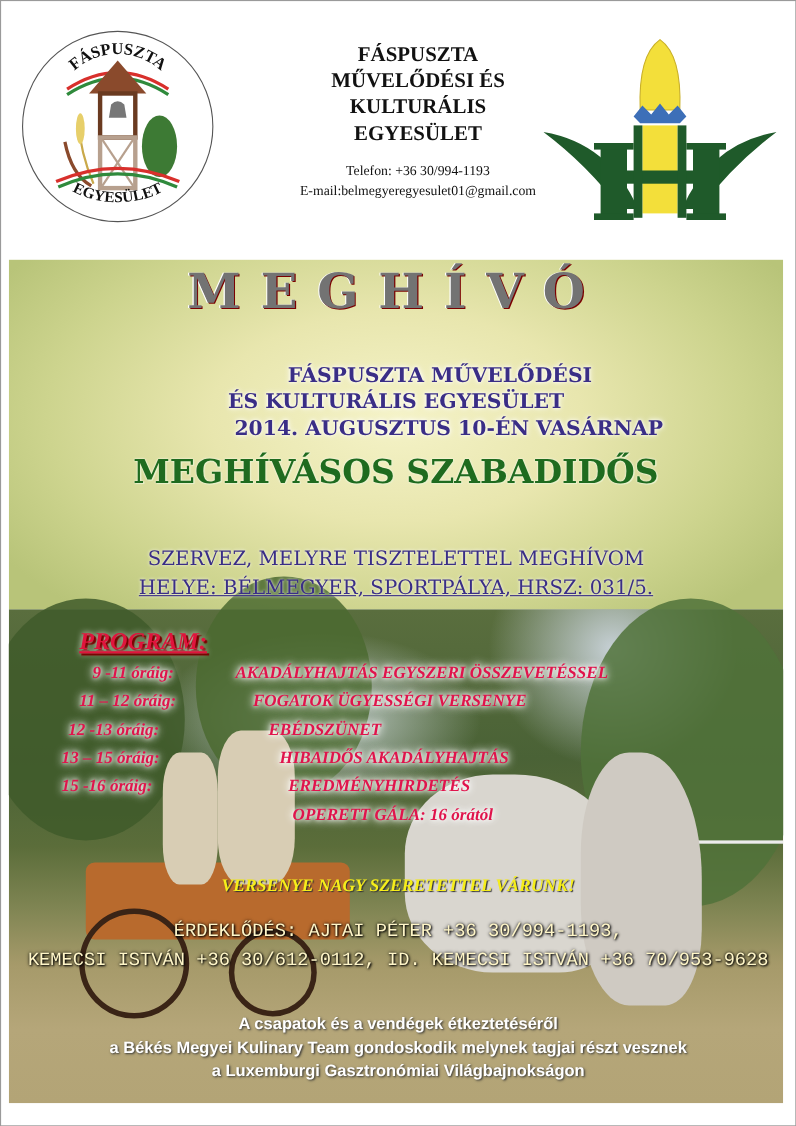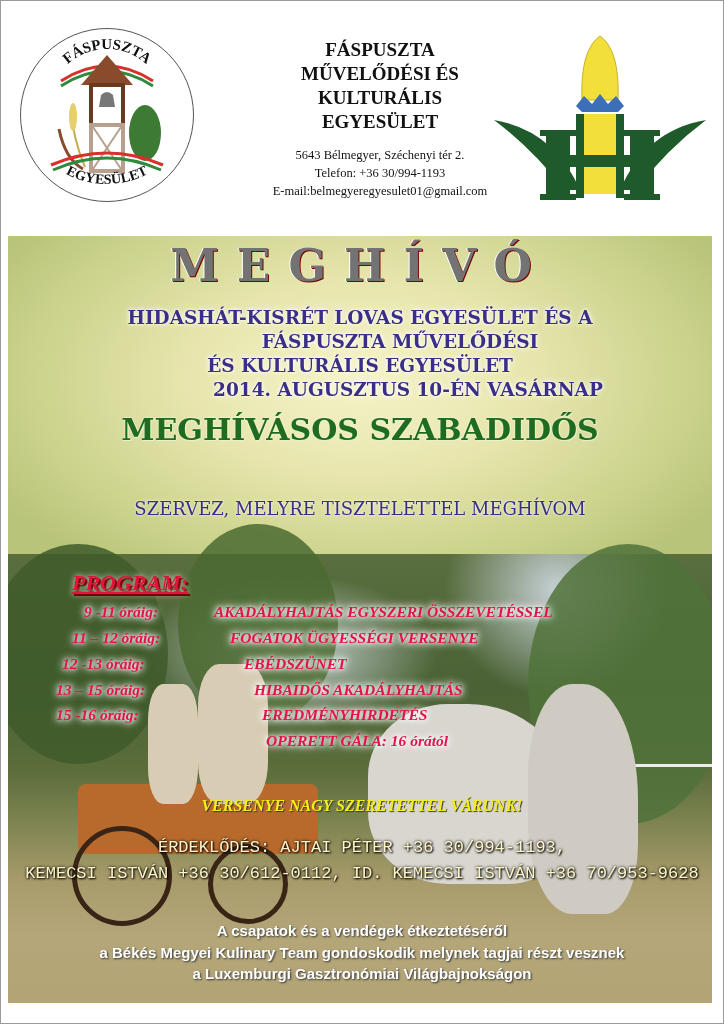--- a/index.html
+++ b/index.html
@@ -73,21 +73,20 @@
     </text>
   </svg>
 </div>
 
 <div class="org-title">
   <div>FÁSPUSZTA</div>
   <div>MŰVELŐDÉSI ÉS KULTURÁLIS</div>
   <div>EGYESÜLET</div>
 </div>
 <div class="org-contact">
-  <div>5643 Bélmegyer, Széchenyi tér 2.</div>
   <div>Telefon: +36 30/994-1193</div>
   <div>E-mail:belmegyeregyesulet01@gmail.com</div>
 </div>
 
 <div class="logo-right">
   <svg width="212" height="172" viewBox="0 0 212 172">
     <path d="M0,90 Q60,100 86,160 L70,160 Q40,120 0,90 Z" fill="#1f5a2a"></path>
     <path d="M212,90 Q152,100 126,160 L142,160 Q172,120 212,90 Z" fill="#1f5a2a"></path>
     <path d="M106,6 Q126,20 124,70 L88,70 Q86,20 106,6 Z" fill="#f3df3a" stroke="#c9b02a" stroke-width="1"></path>
     <polygon points="82,76 90,66 98,74 106,64 114,74 122,66 130,76 124,82 88,82" fill="#3d6fb8"></polygon>
@@ -114,26 +113,26 @@
     <div class="carriage" style="left:70px;top:230px;width:240px;height:70px;"></div>
     <div class="wheel" style="left:64px;top:272px;width:90px;height:90px;"></div>
     <div class="wheel" style="left:200px;top:290px;width:70px;height:70px;"></div>
     <div class="horse" style="left:360px;top:150px;width:200px;height:180px;"></div>
     <div class="horse" style="left:520px;top:130px;width:110px;height:230px;background:#cfcac2;"></div>
     <div class="horse" style="left:140px;top:130px;width:50px;height:120px;background:#d8cdb4;border-radius:30%;"></div>
     <div class="horse" style="left:190px;top:110px;width:70px;height:140px;background:#d8cdb4;border-radius:30%;"></div>
   </div>
 
   <div class="t-center meghivo">MEGHÍVÓ</div>
-  <div class="t-center sub" style="top:70px;">HIDASHÁT-KISRÉT LOVAS EGYESÜLET ÉS A</div>
   <div class="t-center sub" style="top:94px;margin-left:40px;">FÁSPUSZTA MŰVELŐDÉSI</div>
   <div class="t-center sub" style="top:118px;">ÉS KULTURÁLIS  EGYESÜLET</div>
   <div class="t-center sub" style="top:142px;padding-left:48px;">2014. AUGUSZTUS 10-ÉN VASÁRNAP</div>
   <div class="t-center big-green" style="top:176px;">MEGHÍVÁSOS SZABADIDŐS</div>
   <div class="t-center sub2" style="top:262px;">SZERVEZ, MELYRE TISZTELETTEL MEGHÍVOM</div>
+  <div class="t-center sub2 helye" style="top:288px;">HELYE: BÉLMEGYER, SPORTPÁLYA, HRSZ: 031/5.</div>
 </div>
 
 <div class="program-title">PROGRAM:</div>
 
 <div class="prog-row" style="left:84px;top:603px;">9 -11 óráig:</div>
 <div class="prog-row" style="left:214px;top:603px;">AKADÁLYHAJTÁS EGYSZERI ÖSSZEVETÉSSEL</div>
 
 <div class="prog-row" style="left:72px;top:629px;">11 – 12 óráig:</div>
 <div class="prog-row" style="left:230px;top:629px;">FOGATOK ÜGYESSÉGI VERSENYE</div>
 

